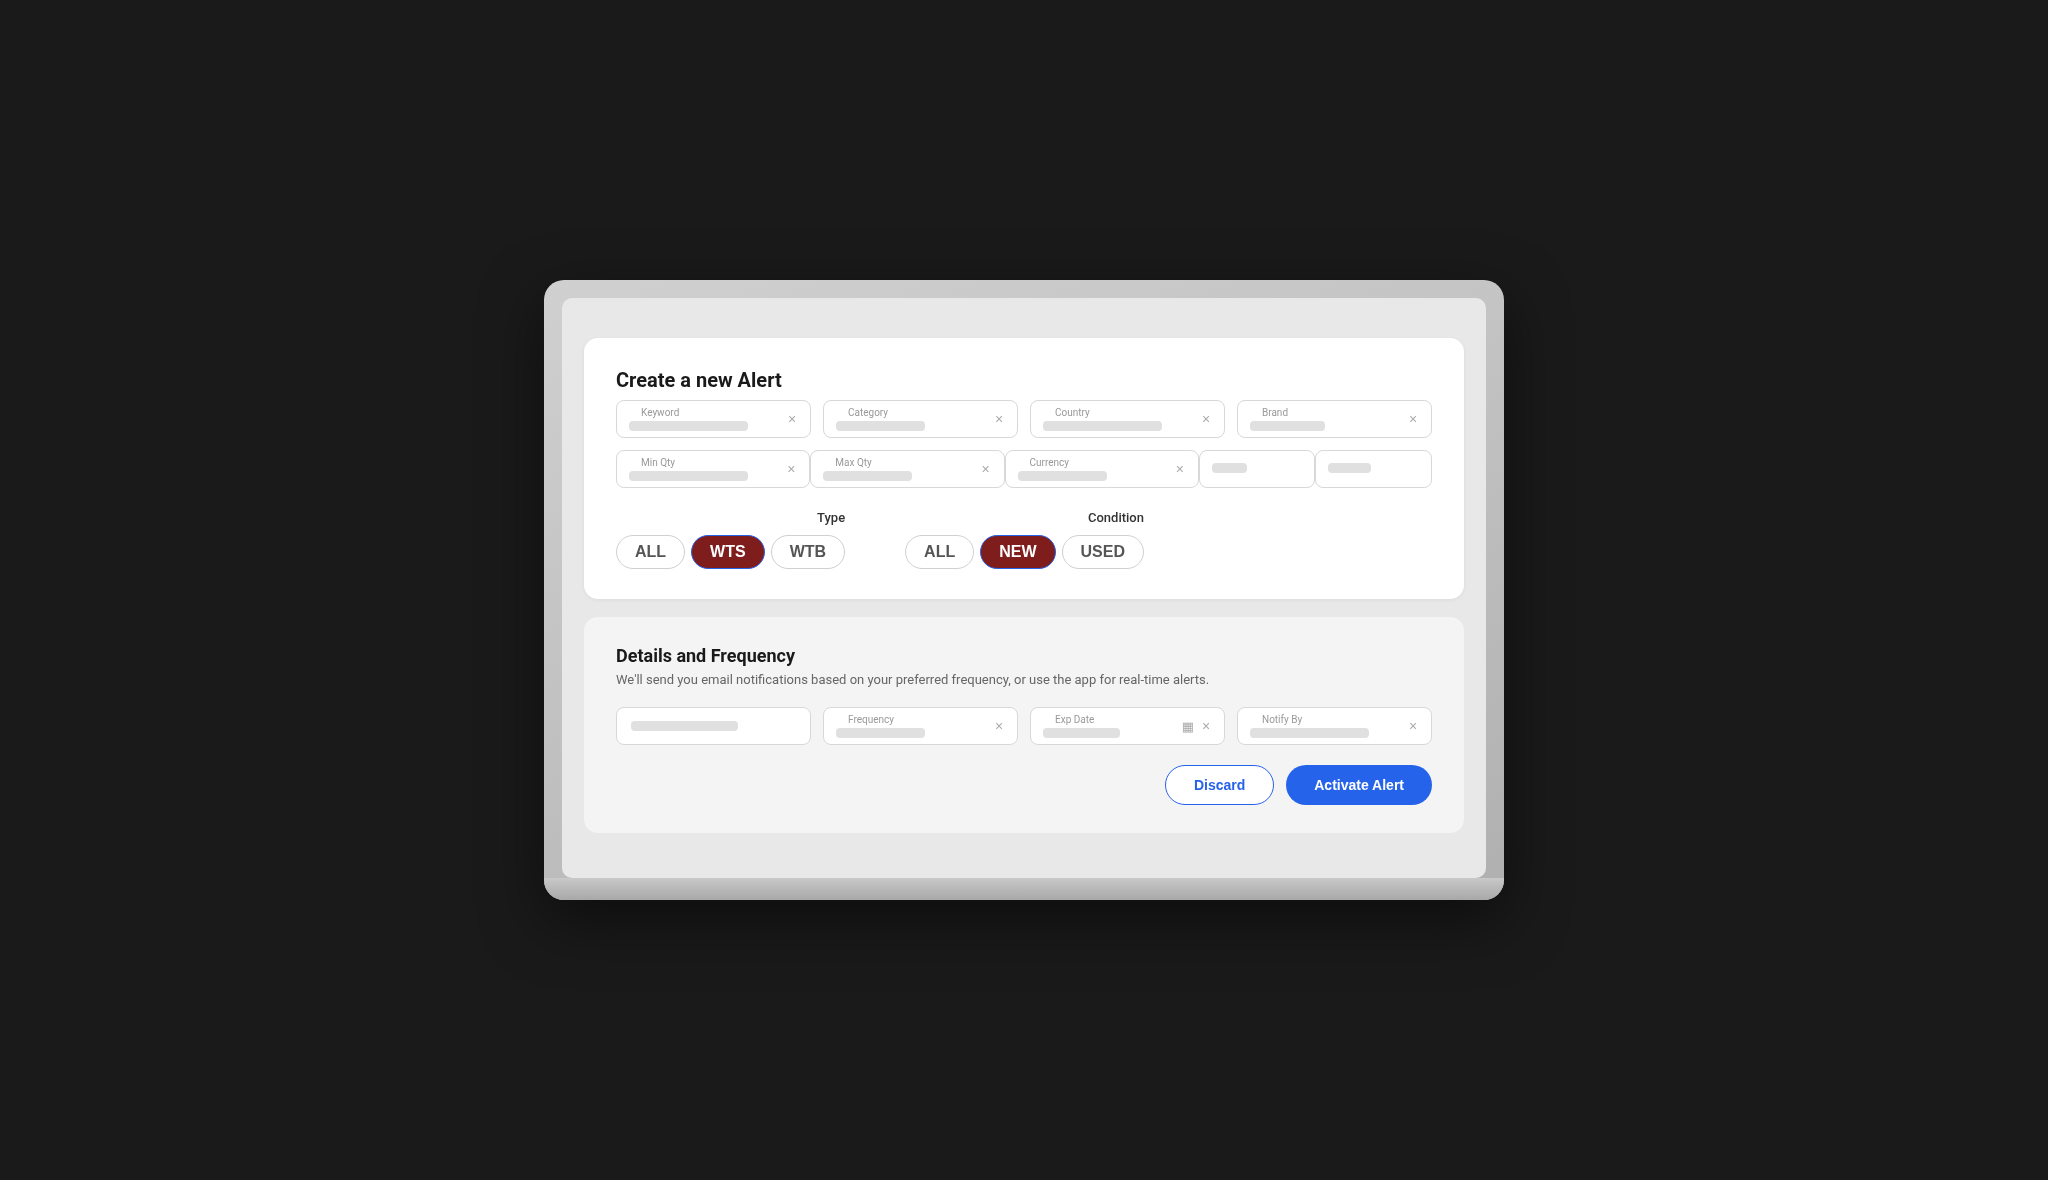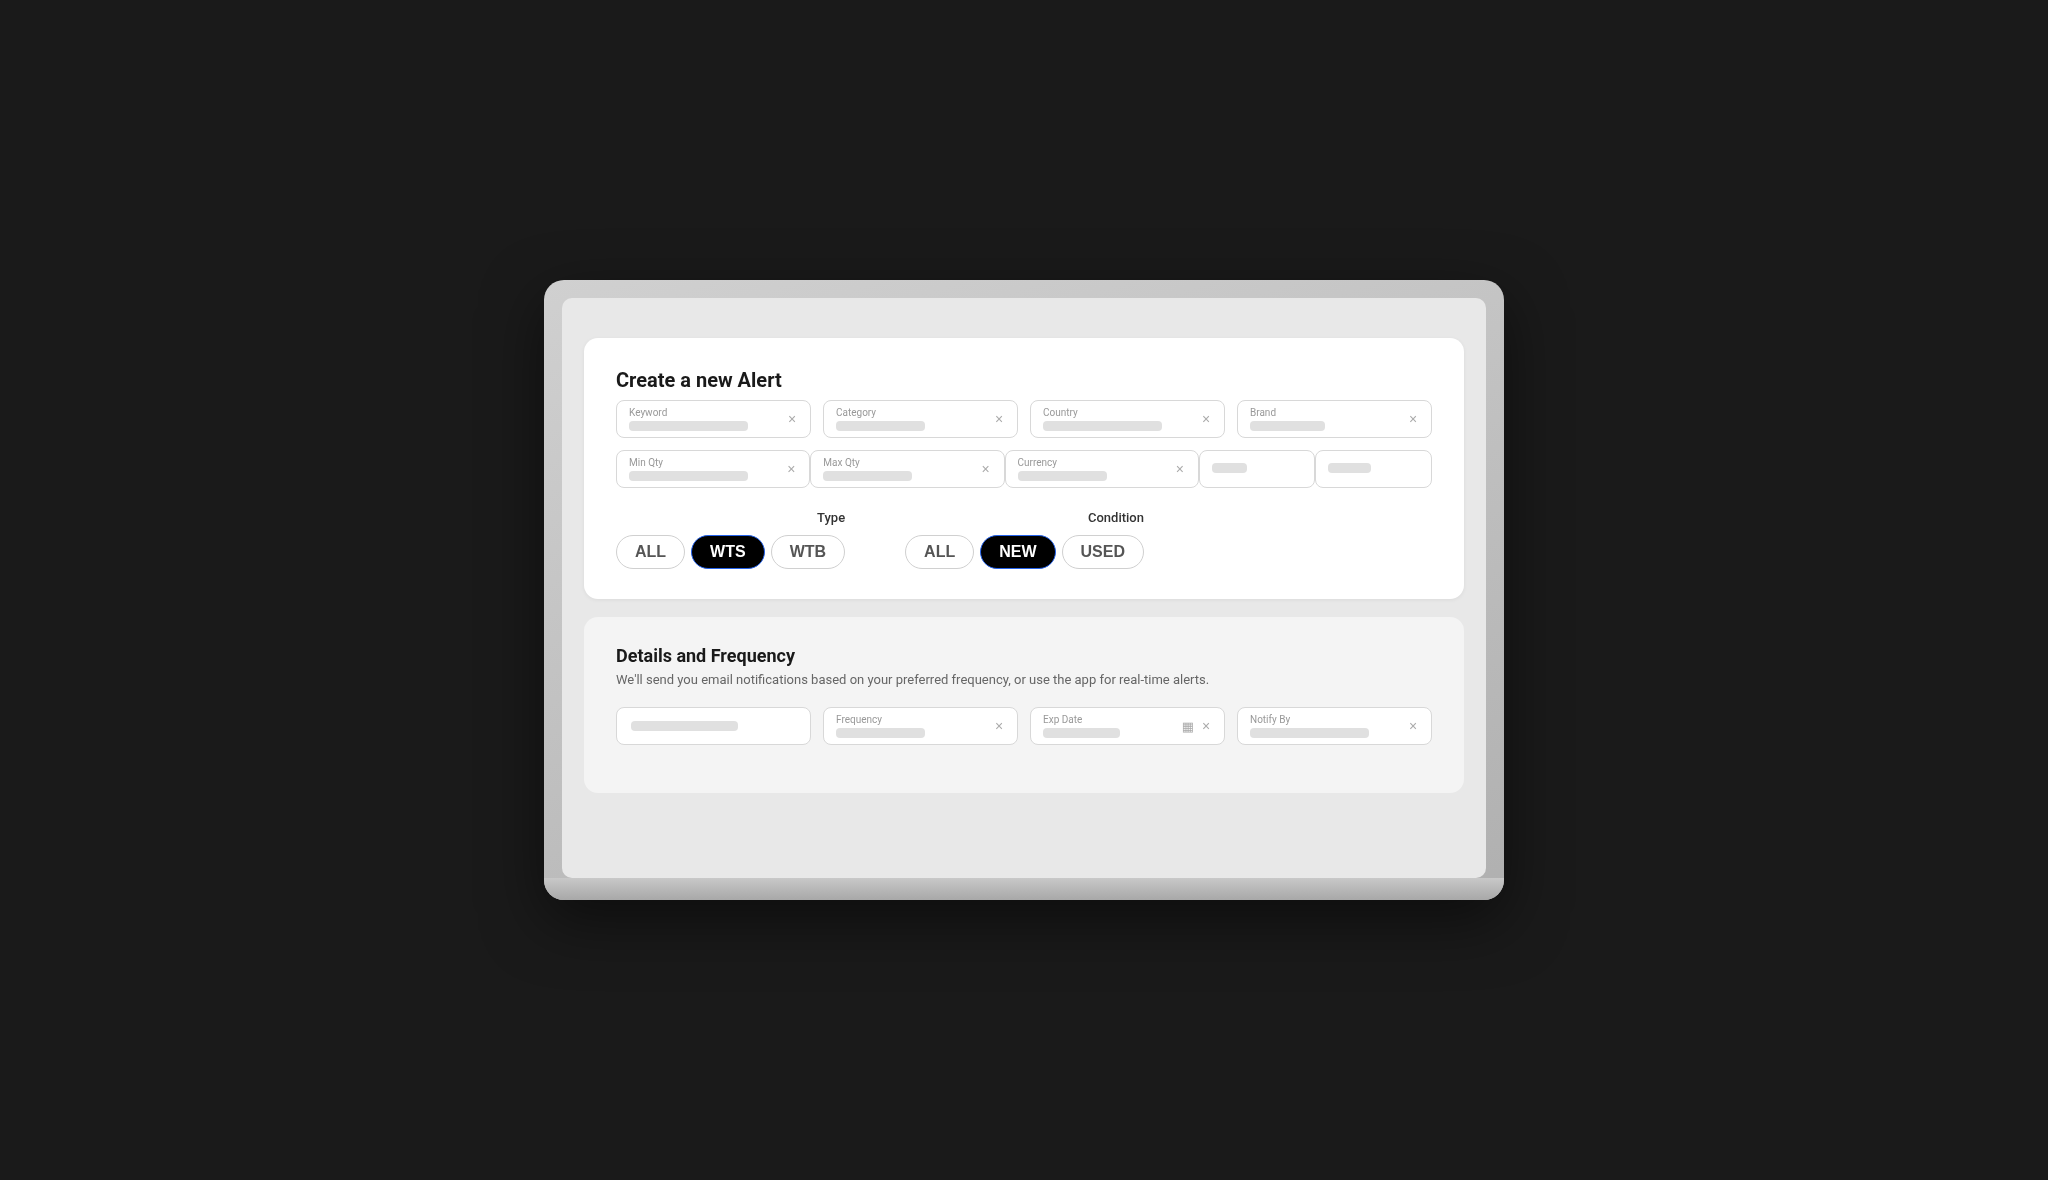--- a/index.html
+++ b/index.html
@@ -77,20 +77,21 @@
       border-radius: 8px;
       padding: 6px 32px 6px 12px;
       background: #fff;
     }
 
     .field-label {
       font-size: 10px;
       color: #999;
       display: block;
       margin-bottom: 3px;
+      margin-left: 12px;
     }
 
     .field-value-bar {
       height: 10px;
       background: #e0e0e0;
       border-radius: 4px;
       width: 70%;
     }
 
     .field-value-bar.short { width: 50%; }
@@ -135,21 +136,21 @@
       border: 1.5px solid #d0d0d0;
       background: #fff;
       font-size: 16px;
       font-weight: 600;
       cursor: pointer;
       color: #555;
       transition: all 0.15s;
     }
 
     .toggle-btn.active {
-      background: #000000;
+      background: #7f1d1d;
       border-color: #2563eb;
       color: #fff;
     }
 
     .type-condition-row {
       display: flex;
       gap: 60px;
     }
 
     .type-section, .condition-section {
@@ -337,17 +338,21 @@
           <button class="clear-btn">×</button>
         </div>
 
         <div class="field-wrapper">
           <span class="field-label">Notify By</span>
           <div class="field-value-bar long"></div>
           <button class="clear-btn">×</button>
         </div>
       </div>
 
+      <div class="actions-row">
+        <button class="btn-discard">Discard</button>
+        <button class="btn-activate">Activate Alert</button>
+      </div>
     </div>
 
   </div>
   <div class="laptop-base"></div>
 </div>
 
 </body></html>

